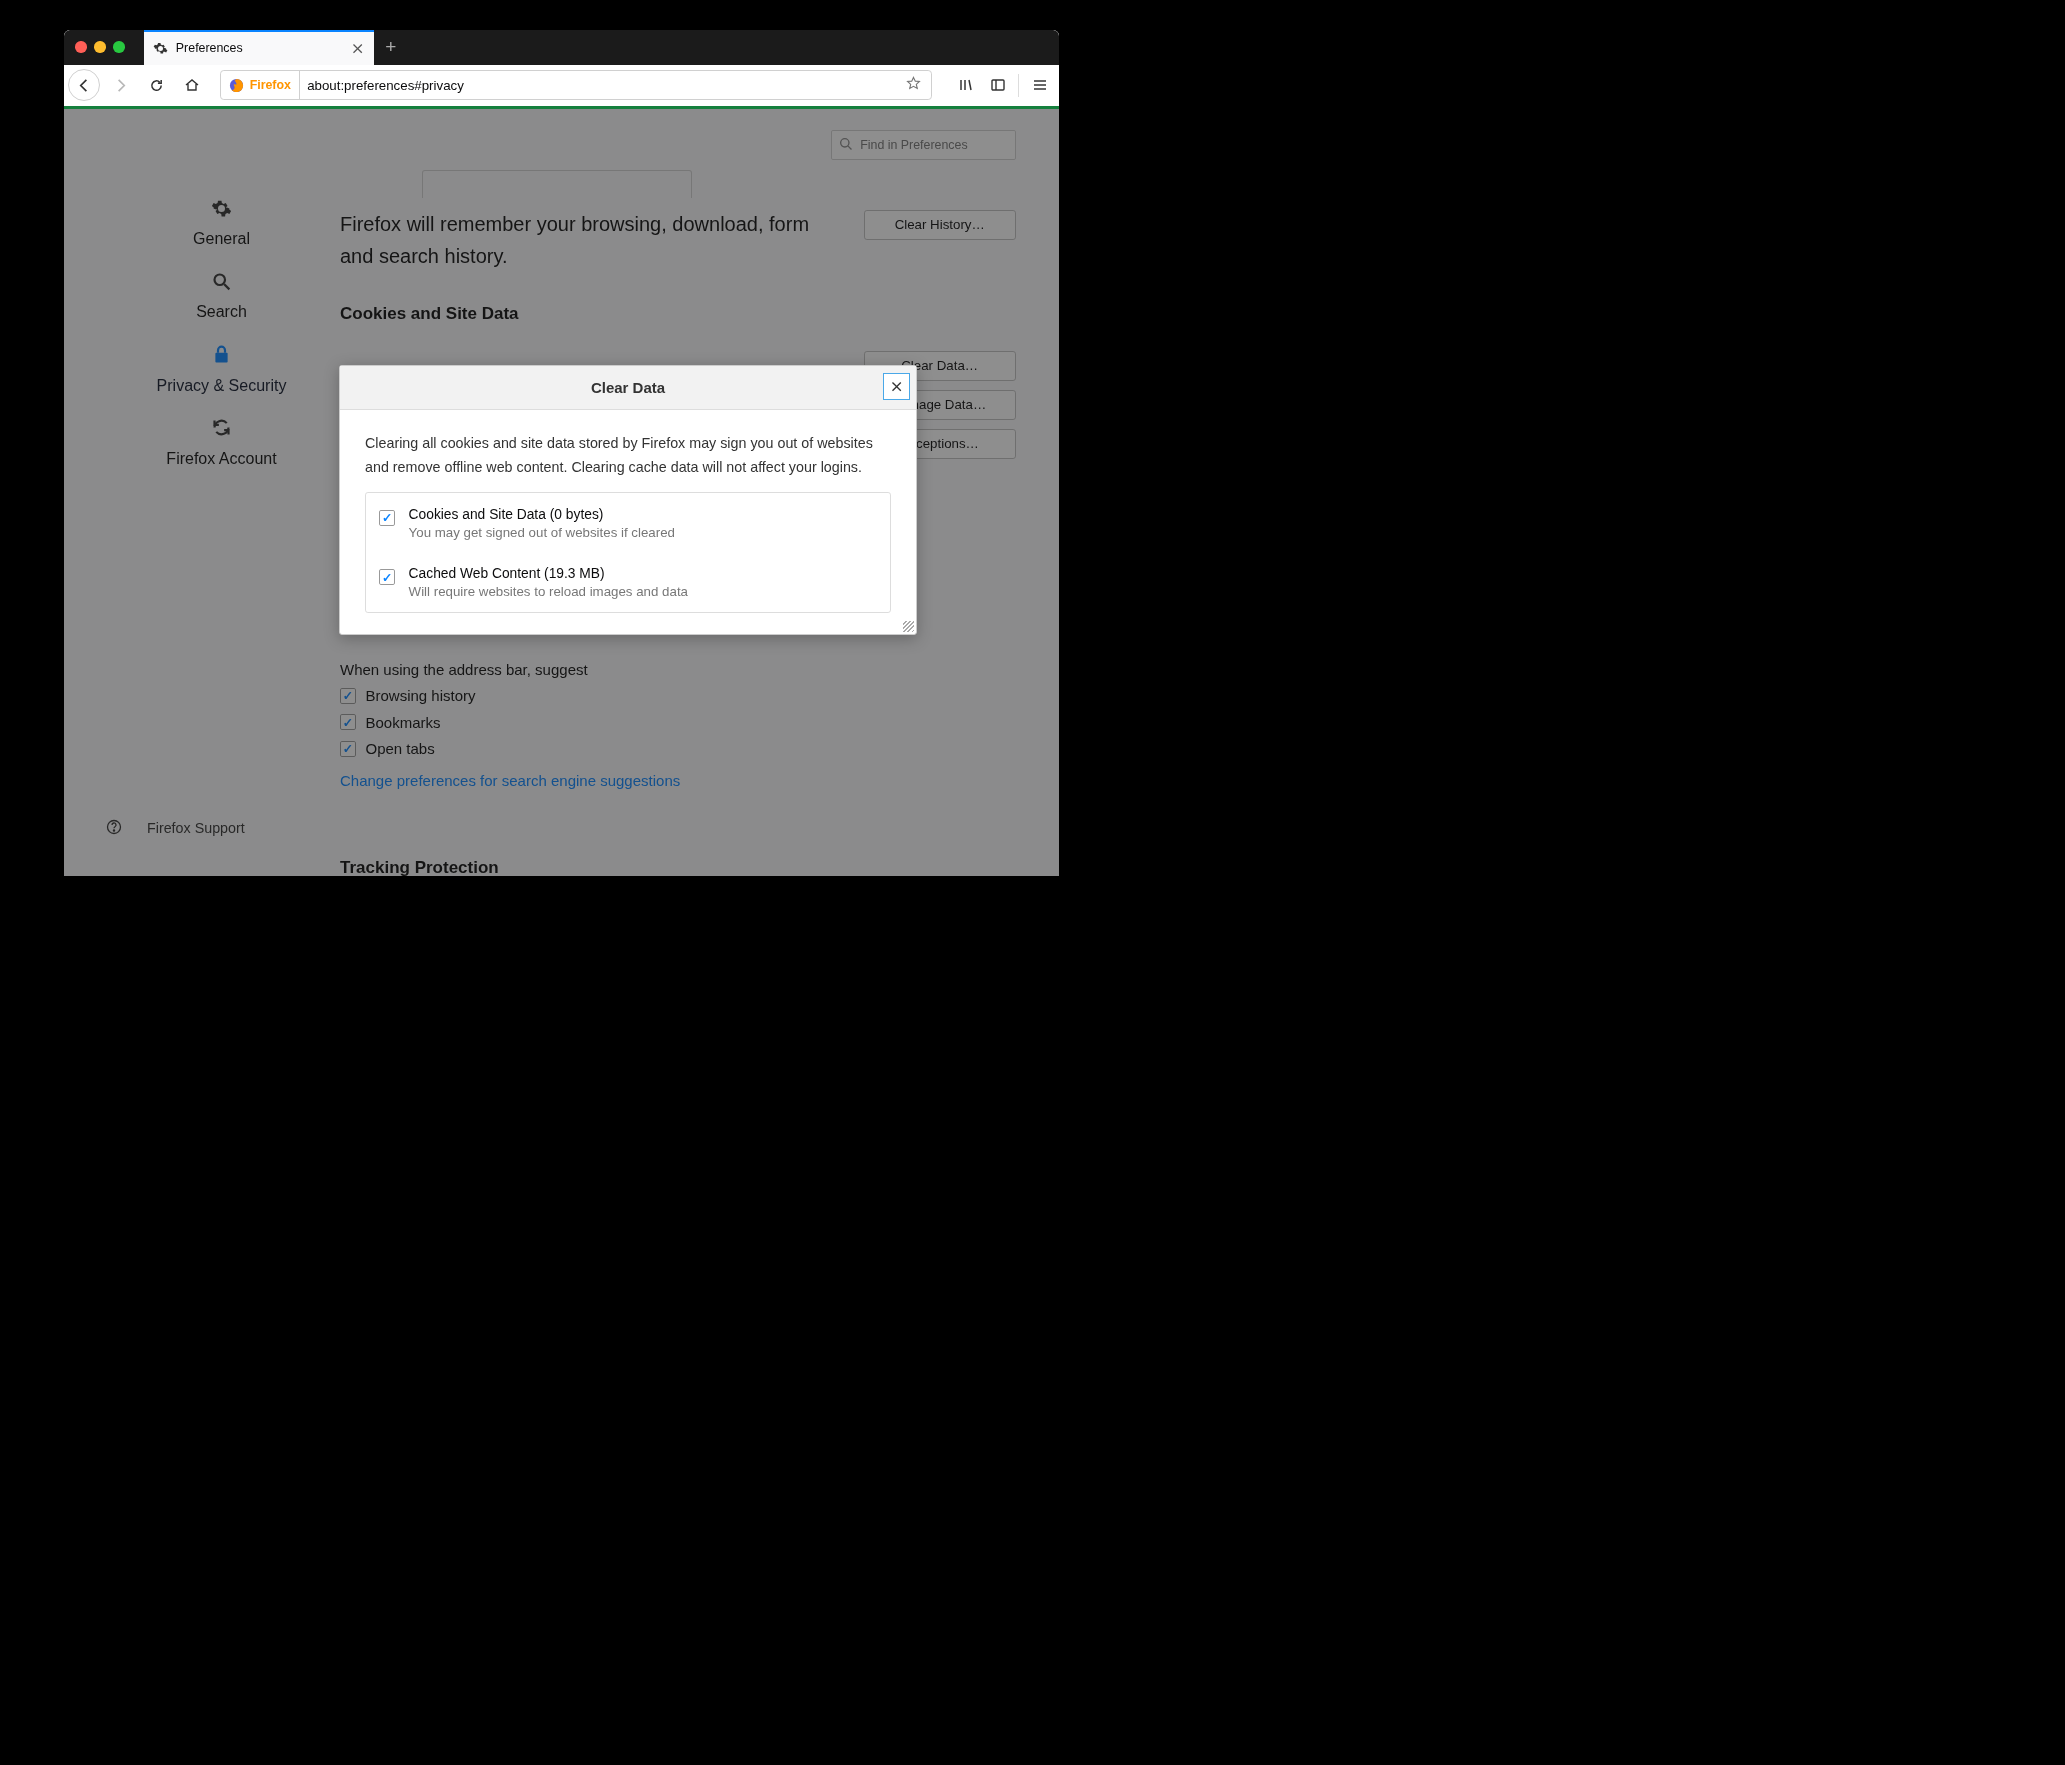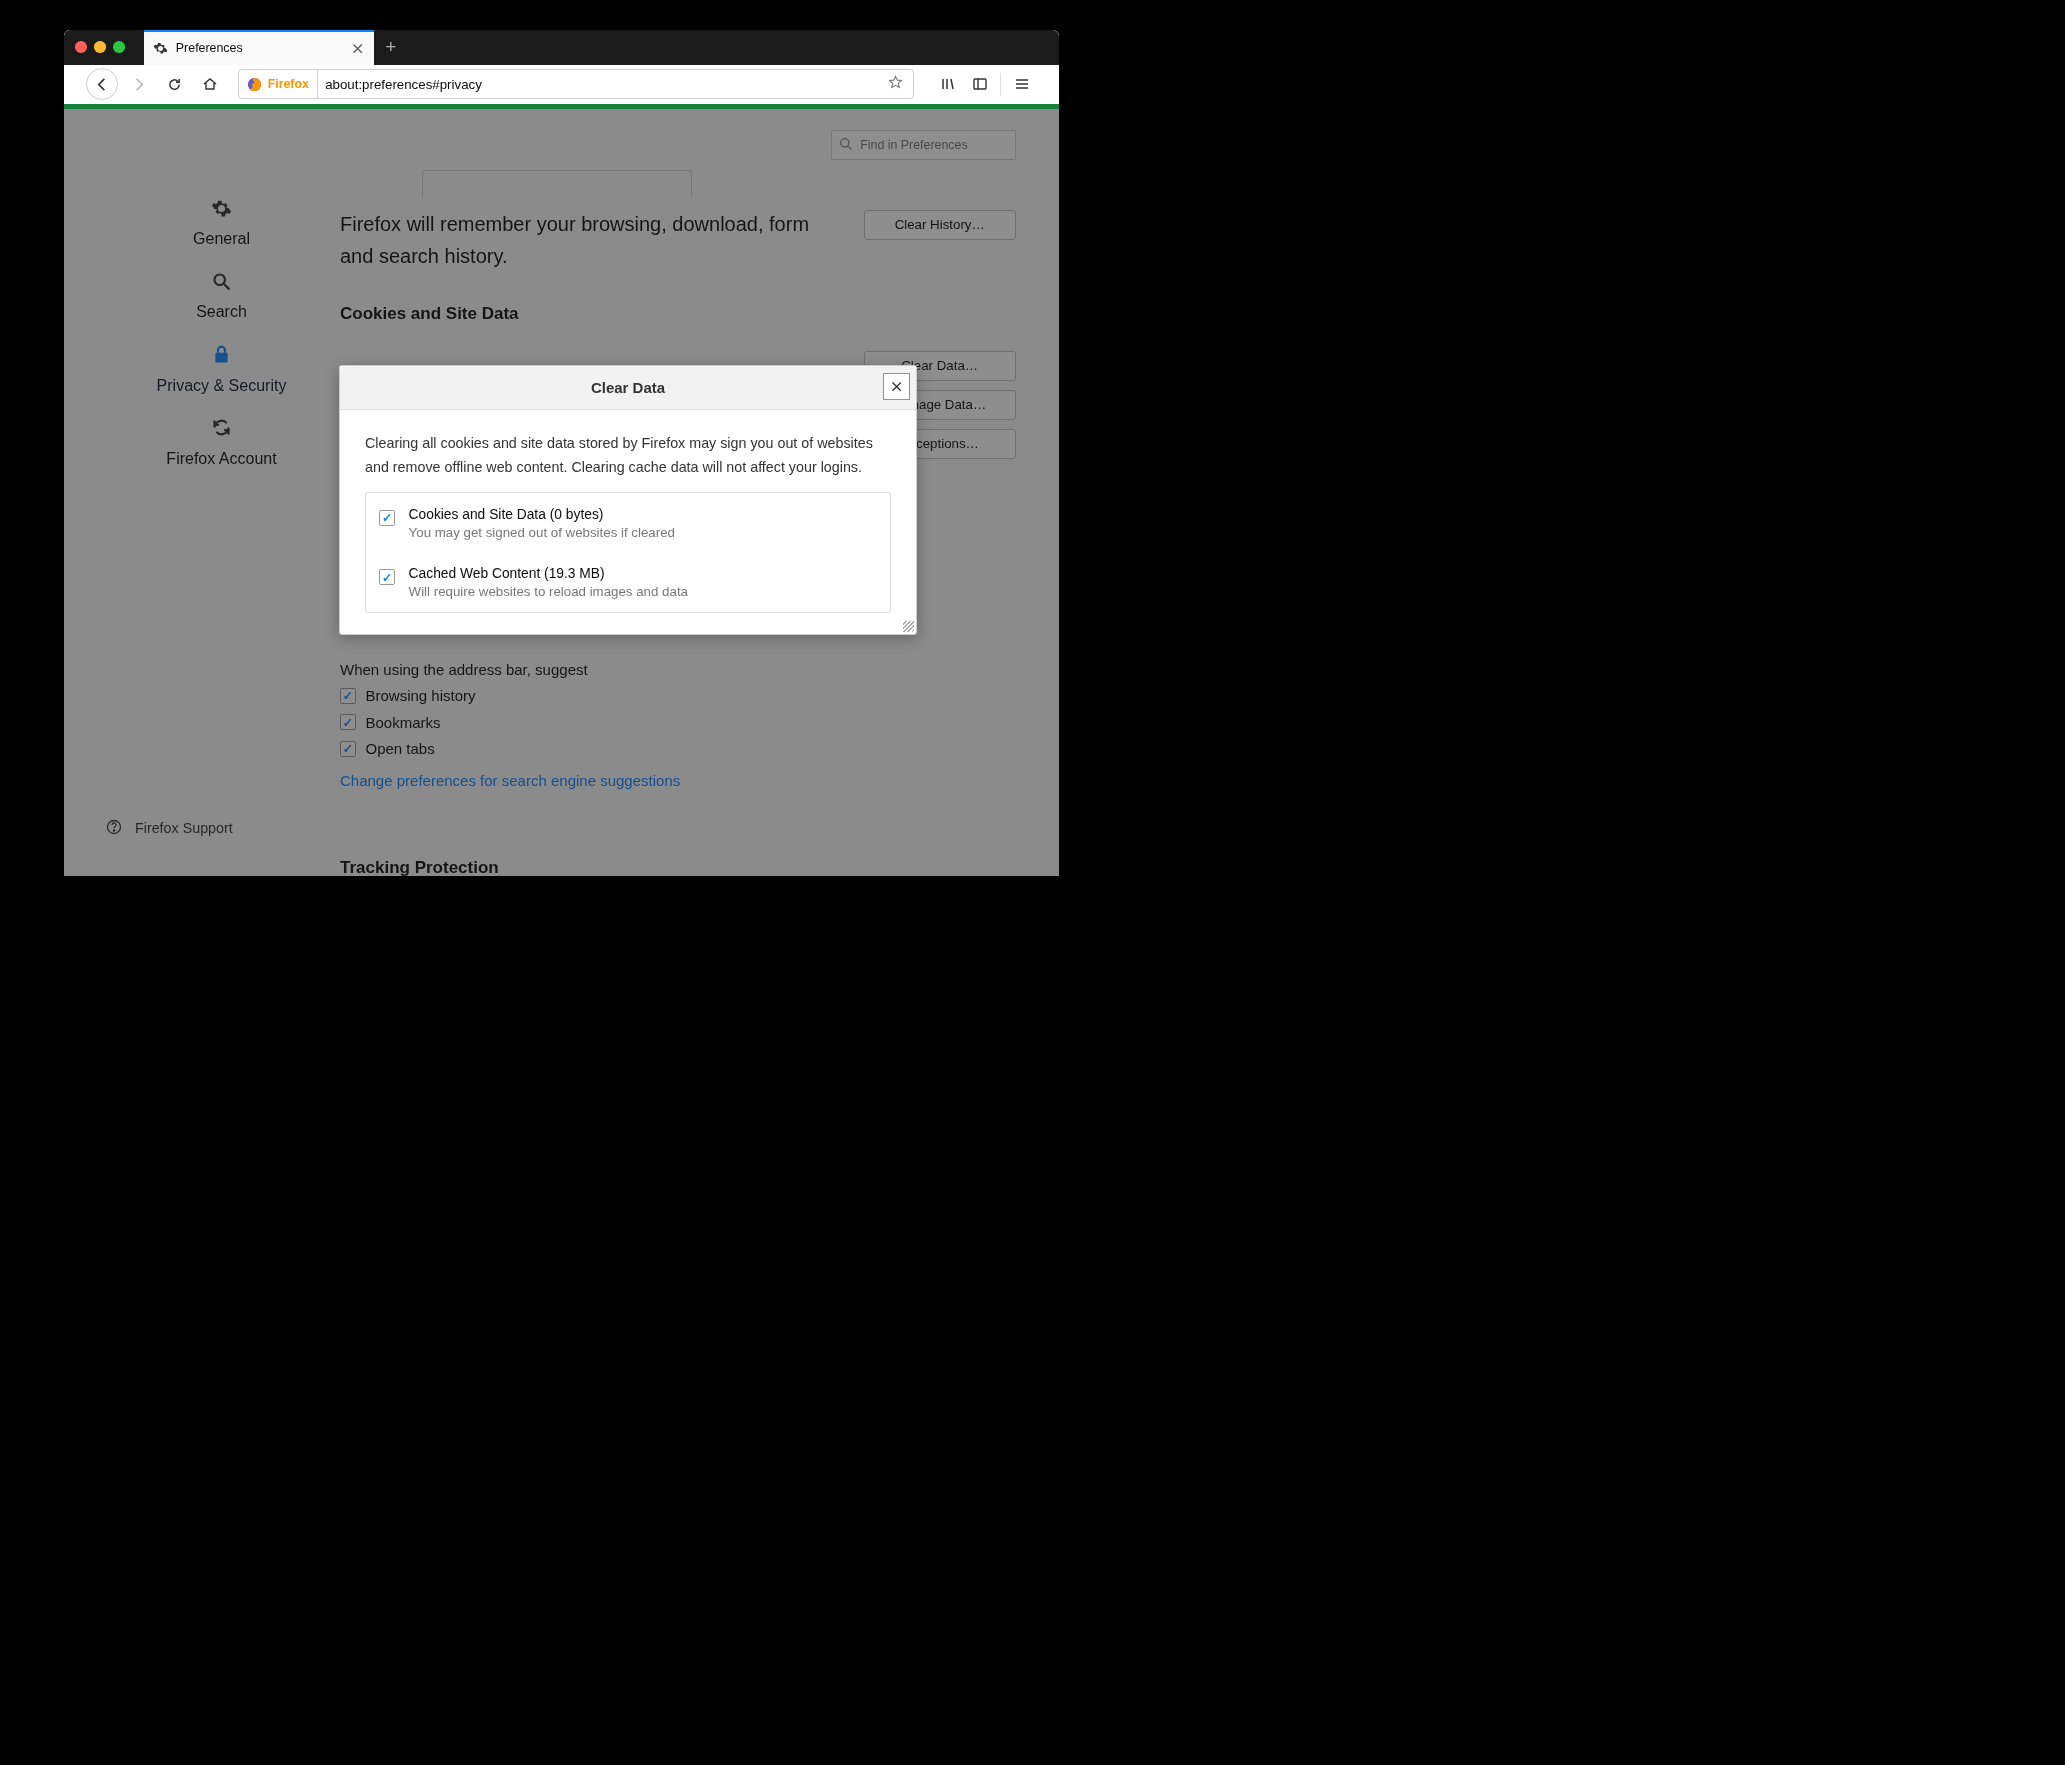--- a/index.html
+++ b/index.html
@@ -14,40 +14,40 @@
 .tl.red { background: #ff5f57; }
 .tl.yel { background: #febc2e; }
 .tl.grn { background: #28c840; }
 .tab { width: 230px; background: #f9f9fa; display: flex; align-items: center; padding: 0 9.5px; gap: 7.6px; border-top: 2.9px solid #0a84ff; border-radius: 0; }
 .tab .gear { width: 15px; height: 15px; }
 .tab .title { font-size: 12.4px; color: #0c0c0d; flex: 1; }
 .tab .close { width: 13.3px; height: 13.3px; color: #555; }
 .newtab { width: 34px; display: flex; align-items: center; justify-content: center; color: #aaa; font-size: 19px; }
 
 
-.navtoolbar { height: 44px; background: #fff; border-bottom: 5px solid #15803d; display: flex; align-items: center; padding: 0 22px; gap: 5.7px; }
+.navtoolbar { height: 44px; background: #fff; border-bottom: 3px solid #15803d; display: flex; align-items: center; padding: 0 4px; gap: 5.7px; }
 .nav-btn { width: 30px; height: 30px; display: flex; align-items: center; justify-content: center; color: #555; border-radius: 3.8px; font-size: 15px;}
 .nav-back { width: 32px; height: 32px; border: 1px solid #d0d0d0; border-radius: 50%; }
 .nav-fwd { color: #b8b8b8; }
 .urlbar { flex: 1; height: 30px; border: 1px solid #d0d0d0; border-radius: 3.8px; display: flex; align-items: center; margin: 0 7.6px; background: #fff; }
 .url-identity { display: flex; align-items: center; padding: 0 7.6px; gap: 5.7px; border-right: 1px solid #d0d0d0; height: 100%; }
 .fx-logo { width: 15px; height: 15px; }
 .url-brand { font-size: 12.4px; font-weight: 600; color: #ff9500; }
 .url-text { flex: 1; padding: 0 7.6px; font-size: 13.3px; color: #0c0c0d; }
 .url-star { padding: 0 9.5px; color: #777; }
 .right-icons { display: flex; align-items: center; gap: 1.9px; margin-left: 5.7px; }
 
 
 .content { position: absolute; left: 0; top: 79px; right: 0; bottom: 0; background: #f9f9fa; }
 .sidebar { position: absolute; left: 34px; top: 78px; width: 247px; }
 .side-item { display: flex; align-items: center; gap: 11.4px; padding: 11.4px 7.6px; font-size: 16px; color: #0c0c0d; cursor: pointer; flex-direction: column; }
 .side-item.active { color: #0f172a; }
 .side-icon { width: 21px; height: 21px; display: flex; align-items: center; justify-content: center; }
 
-.support { position: absolute; left: 42px; bottom: 38px; display: flex; align-items: center; gap: 13px; font-size: 14.3px; color: #333; }
+.support { position: absolute; left: 42px; bottom: 38px; display: flex; align-items: center; gap: 25px; font-size: 14.3px; color: #333; }
 
 .main { position: absolute; left: 276px; top: 0; right: 30px; bottom: 0; }
 .findbar { position: absolute; right: 13.3px; top: 21px; width: 185px; height: 30px; border: 1px solid #d0d0d0; border-radius: 1.9px; display: flex; align-items: center; padding: 0 7.6px; gap: 7.6px; background: #fff; }
 .findbar input { border: none; outline: none; flex: 1; font-size: 12.4px; color: #c2410c; background: transparent; }
 
 .empty-slot { position: absolute; left: 82px; top: 61px; width: 270px; height: 28.5px; border: 1px solid #d0d0d0; border-bottom: none; border-radius: 2.9px 2.9px 0 0; }
 
 .history-text { position: absolute; left: 0; top: 99px; width: 485px; font-size: 20px; line-height: 1.6; color: #0c0c0d; }
 .btn-right { position: absolute; right: 13.3px; width: 152px; height: 30px; border: 1px solid #c0c0c0; background: #fff; font-size: 13.3px; color: #0c0c0d; border-radius: 2.9px; }
 .btn-clearh { top: 101px; }

